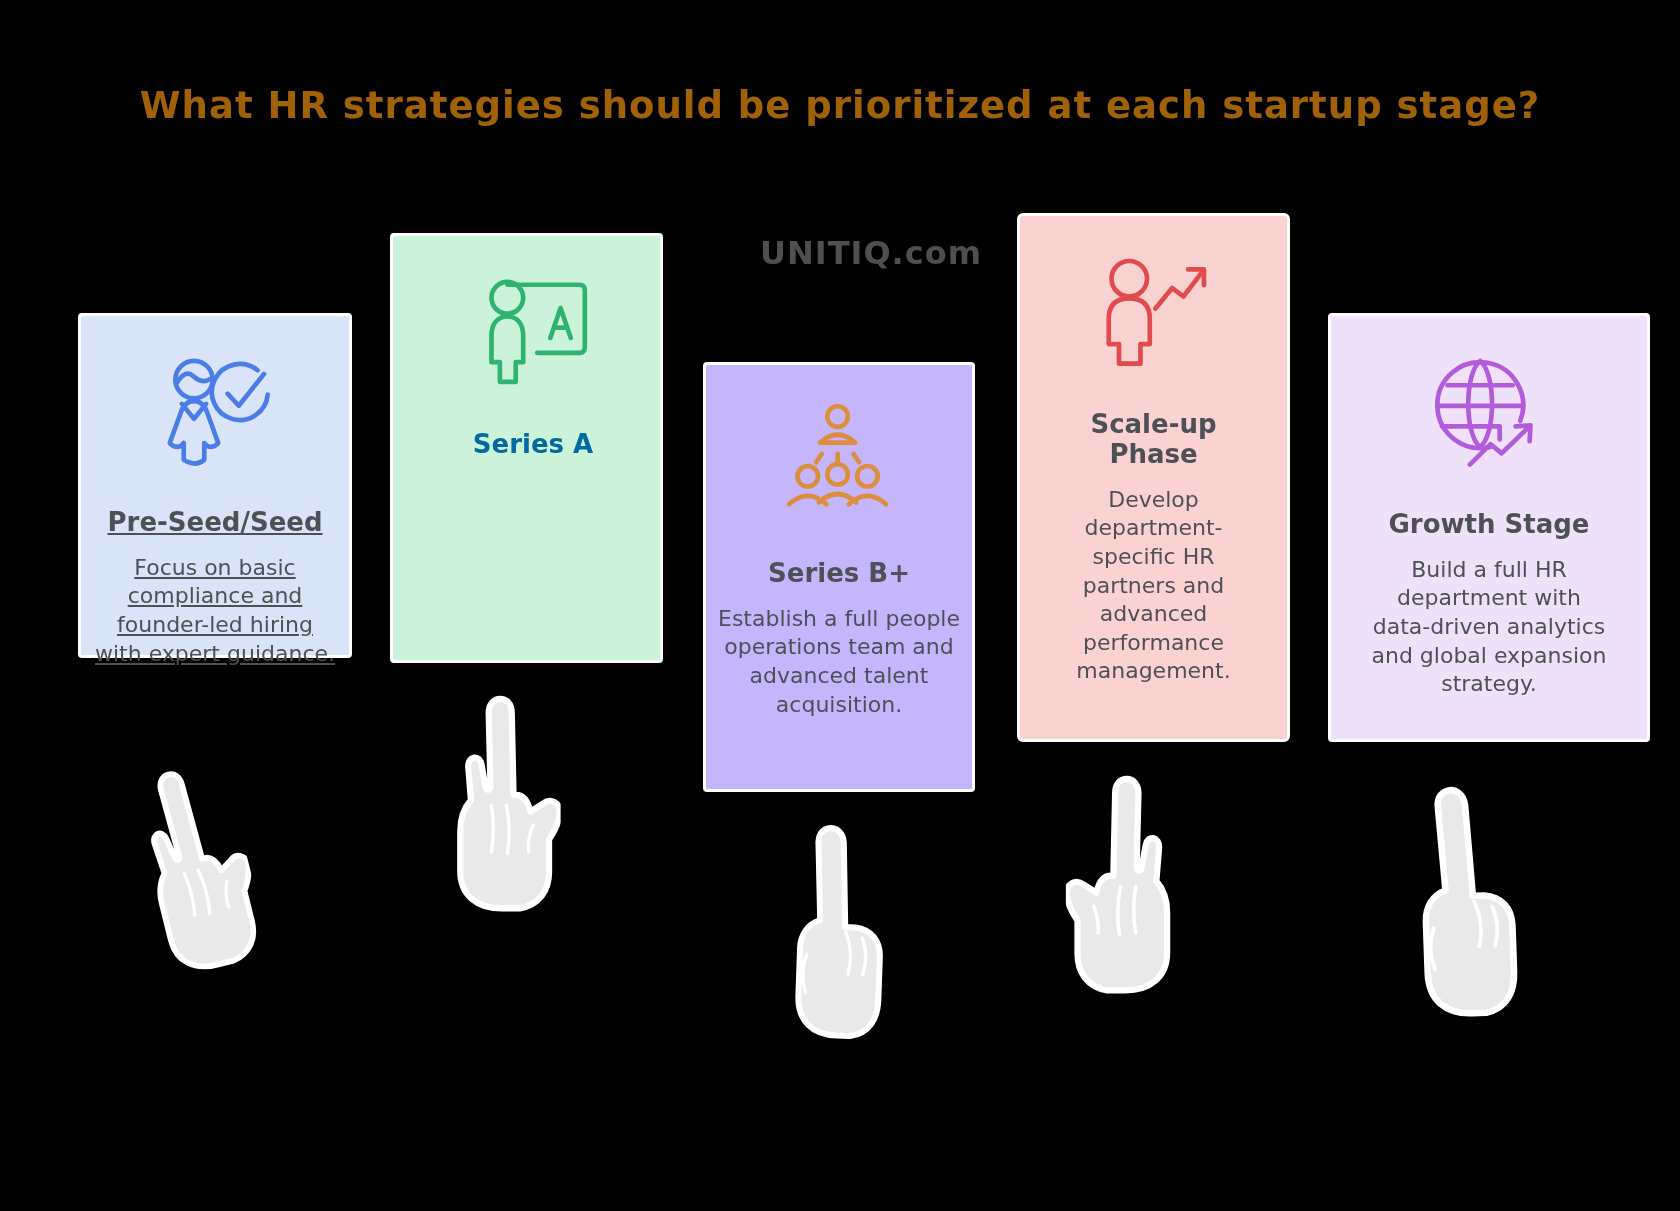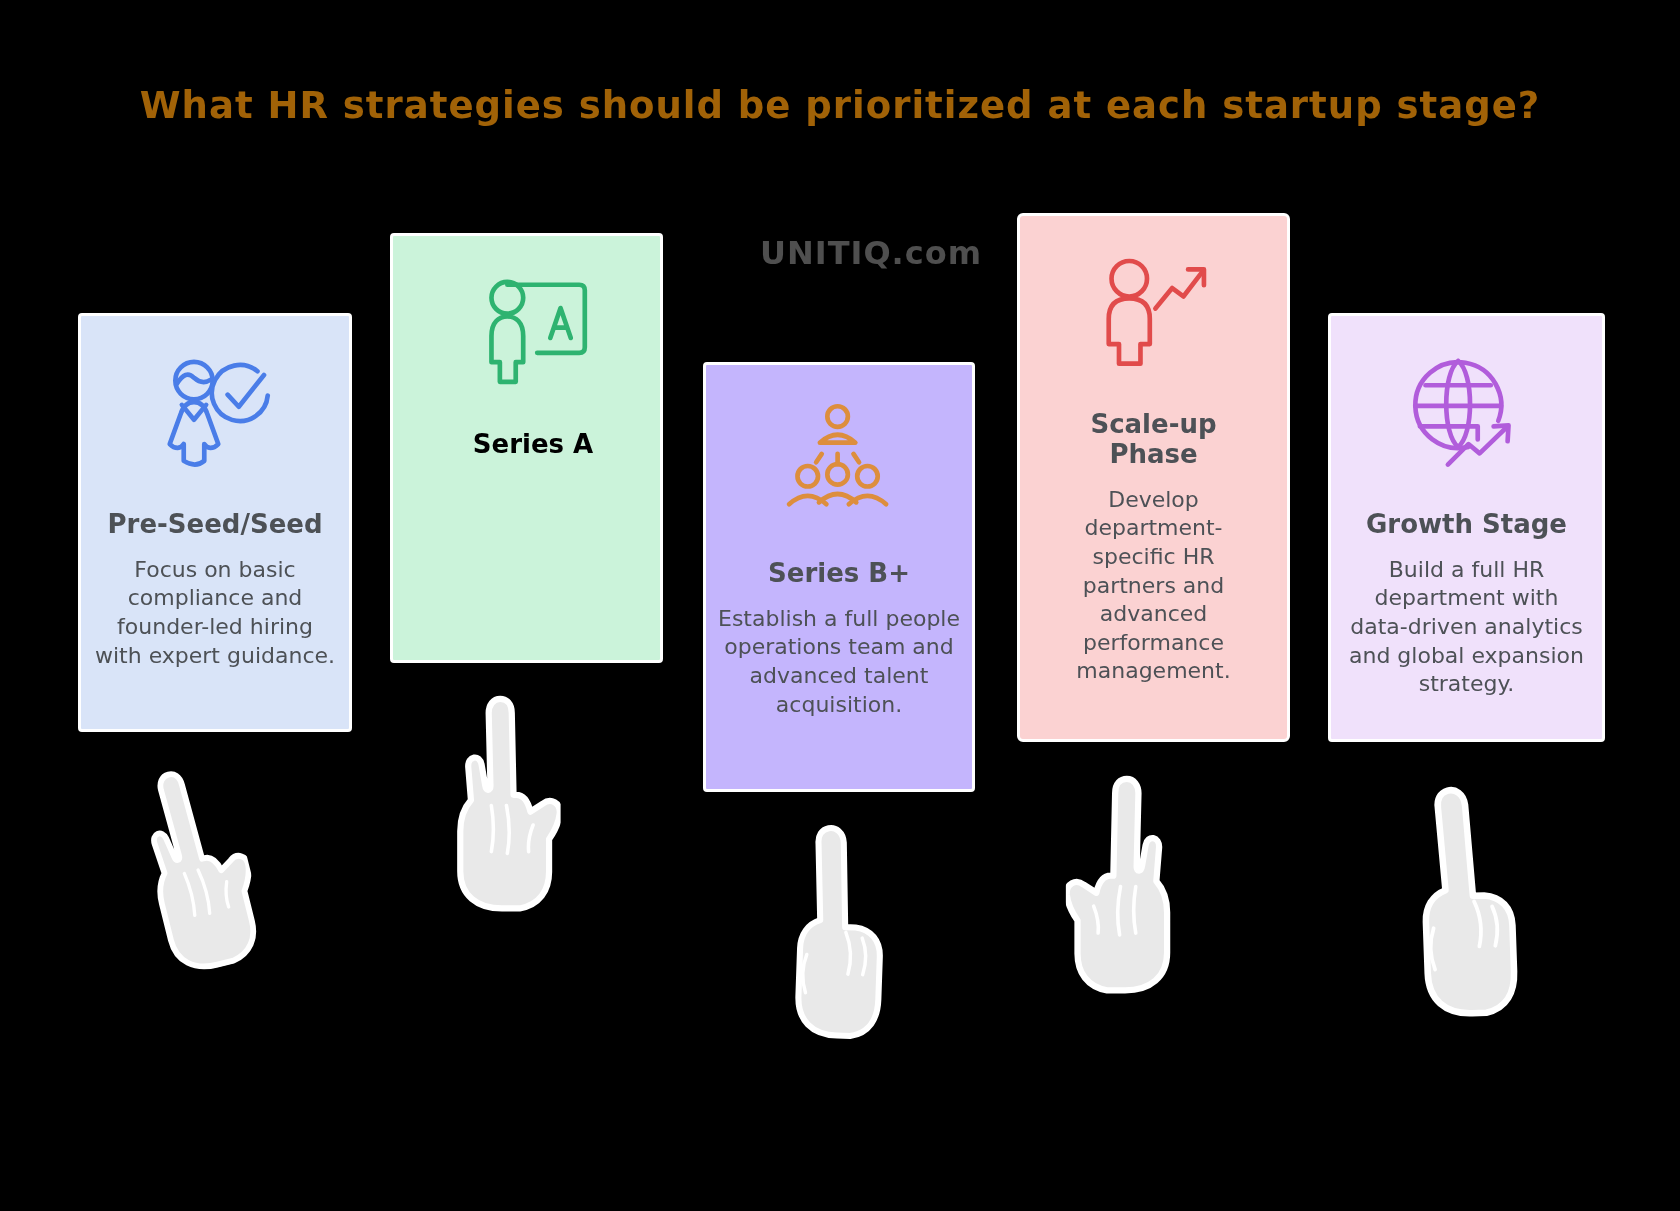--- a/index.html
+++ b/index.html
@@ -14,25 +14,25 @@
   }
   .watermark{
     position:absolute;left:760px;top:234px;
     font-size:32px;font-weight:bold;letter-spacing:1px;
   }
   .card{
     position:absolute;box-sizing:border-box;
     border:3px solid #ffffff;border-radius:4px;
     display:flex;flex-direction:column;align-items:center;text-align:center;
   }
-  #card-0{left:78px;  top:313px;width:274px;height:419px;}
+  #card-0{left:78px;  top:313px;width:274px;height:345px;text-decoration:underline;}
   #card-1{left:390px; top:233px;width:273px;height:430px;}
   #card-2{left:703px; top:362px;width:272px;height:430px;}
   #card-3{left:1017px;top:213px;width:273px;height:529px;}
-  #card-4{left:1328px;top:313px;width:277px;height:429px;}
+  #card-4{left:1328px;top:313px;width:322px;height:429px;}
   .icon{margin-top:32px;height:124px;display:flex;align-items:center;justify-content:center;}
   .icon svg{width:126px;height:122px;overflow:visible;}
   .card-title{
     margin-top:38px;font-size:26px;font-weight:bold;line-height:1.15;
     max-width:215px;
   }
   .card-body{
     margin-top:16px;font-size:22px;line-height:1.3;max-width:246px;
   }
   #card-3 .card-body{max-width:186px;}
@@ -77,21 +77,21 @@
           <path d="M19,99 C25,105 31,104 34,99 L34,117 C42,122 50,122 56,117 L56,99 C59,104 65,105 71,99 L59,66 C56,57 51,54 45,54 C39,54 34,57 31,66 Z"></path>
           <path d="M113,21 A30,30 0 1 0 124,47"></path>
           <path d="M81,46 L93,59 L120,25"></path>
         </g>
       </svg>
     </div>
     <div class="card-title">Pre-Seed/Seed</div>
     <div class="card-body">Focus on basic compliance and founder-led hiring with expert guidance.</div>
   </div>
 
-  <div class="card" id="card-1" style="background: rgb(203, 243, 218); color: #000000; padding-left: 13px;">
+  <div class="card" id="card-1" style="background: rgb(203, 243, 218); color: #0369a1; padding-left: 13px;">
     <div class="icon" style="color: rgb(46, 179, 112);">
       <svg viewBox="0 0 135 125">
         <g fill="none" stroke="currentColor" stroke-width="5" stroke-linecap="round" stroke-linejoin="round">
           <circle cx="40" cy="28" r="17"></circle>
           <path d="M23,97 L23,69 C23,54 31,48 40,48 C49,48 57,54 57,69 L57,97 L49,97 L49,118 L32,118 L32,97 Z"></path>
           <path d="M40,14 L117,14 Q123,14 123,20 L123,81 Q123,87 117,87 L72,87"></path>
           <path d="M86,71 L97,39 L108,71 M90,60 L104,60"></path>
         </g>
       </svg>
     </div>

